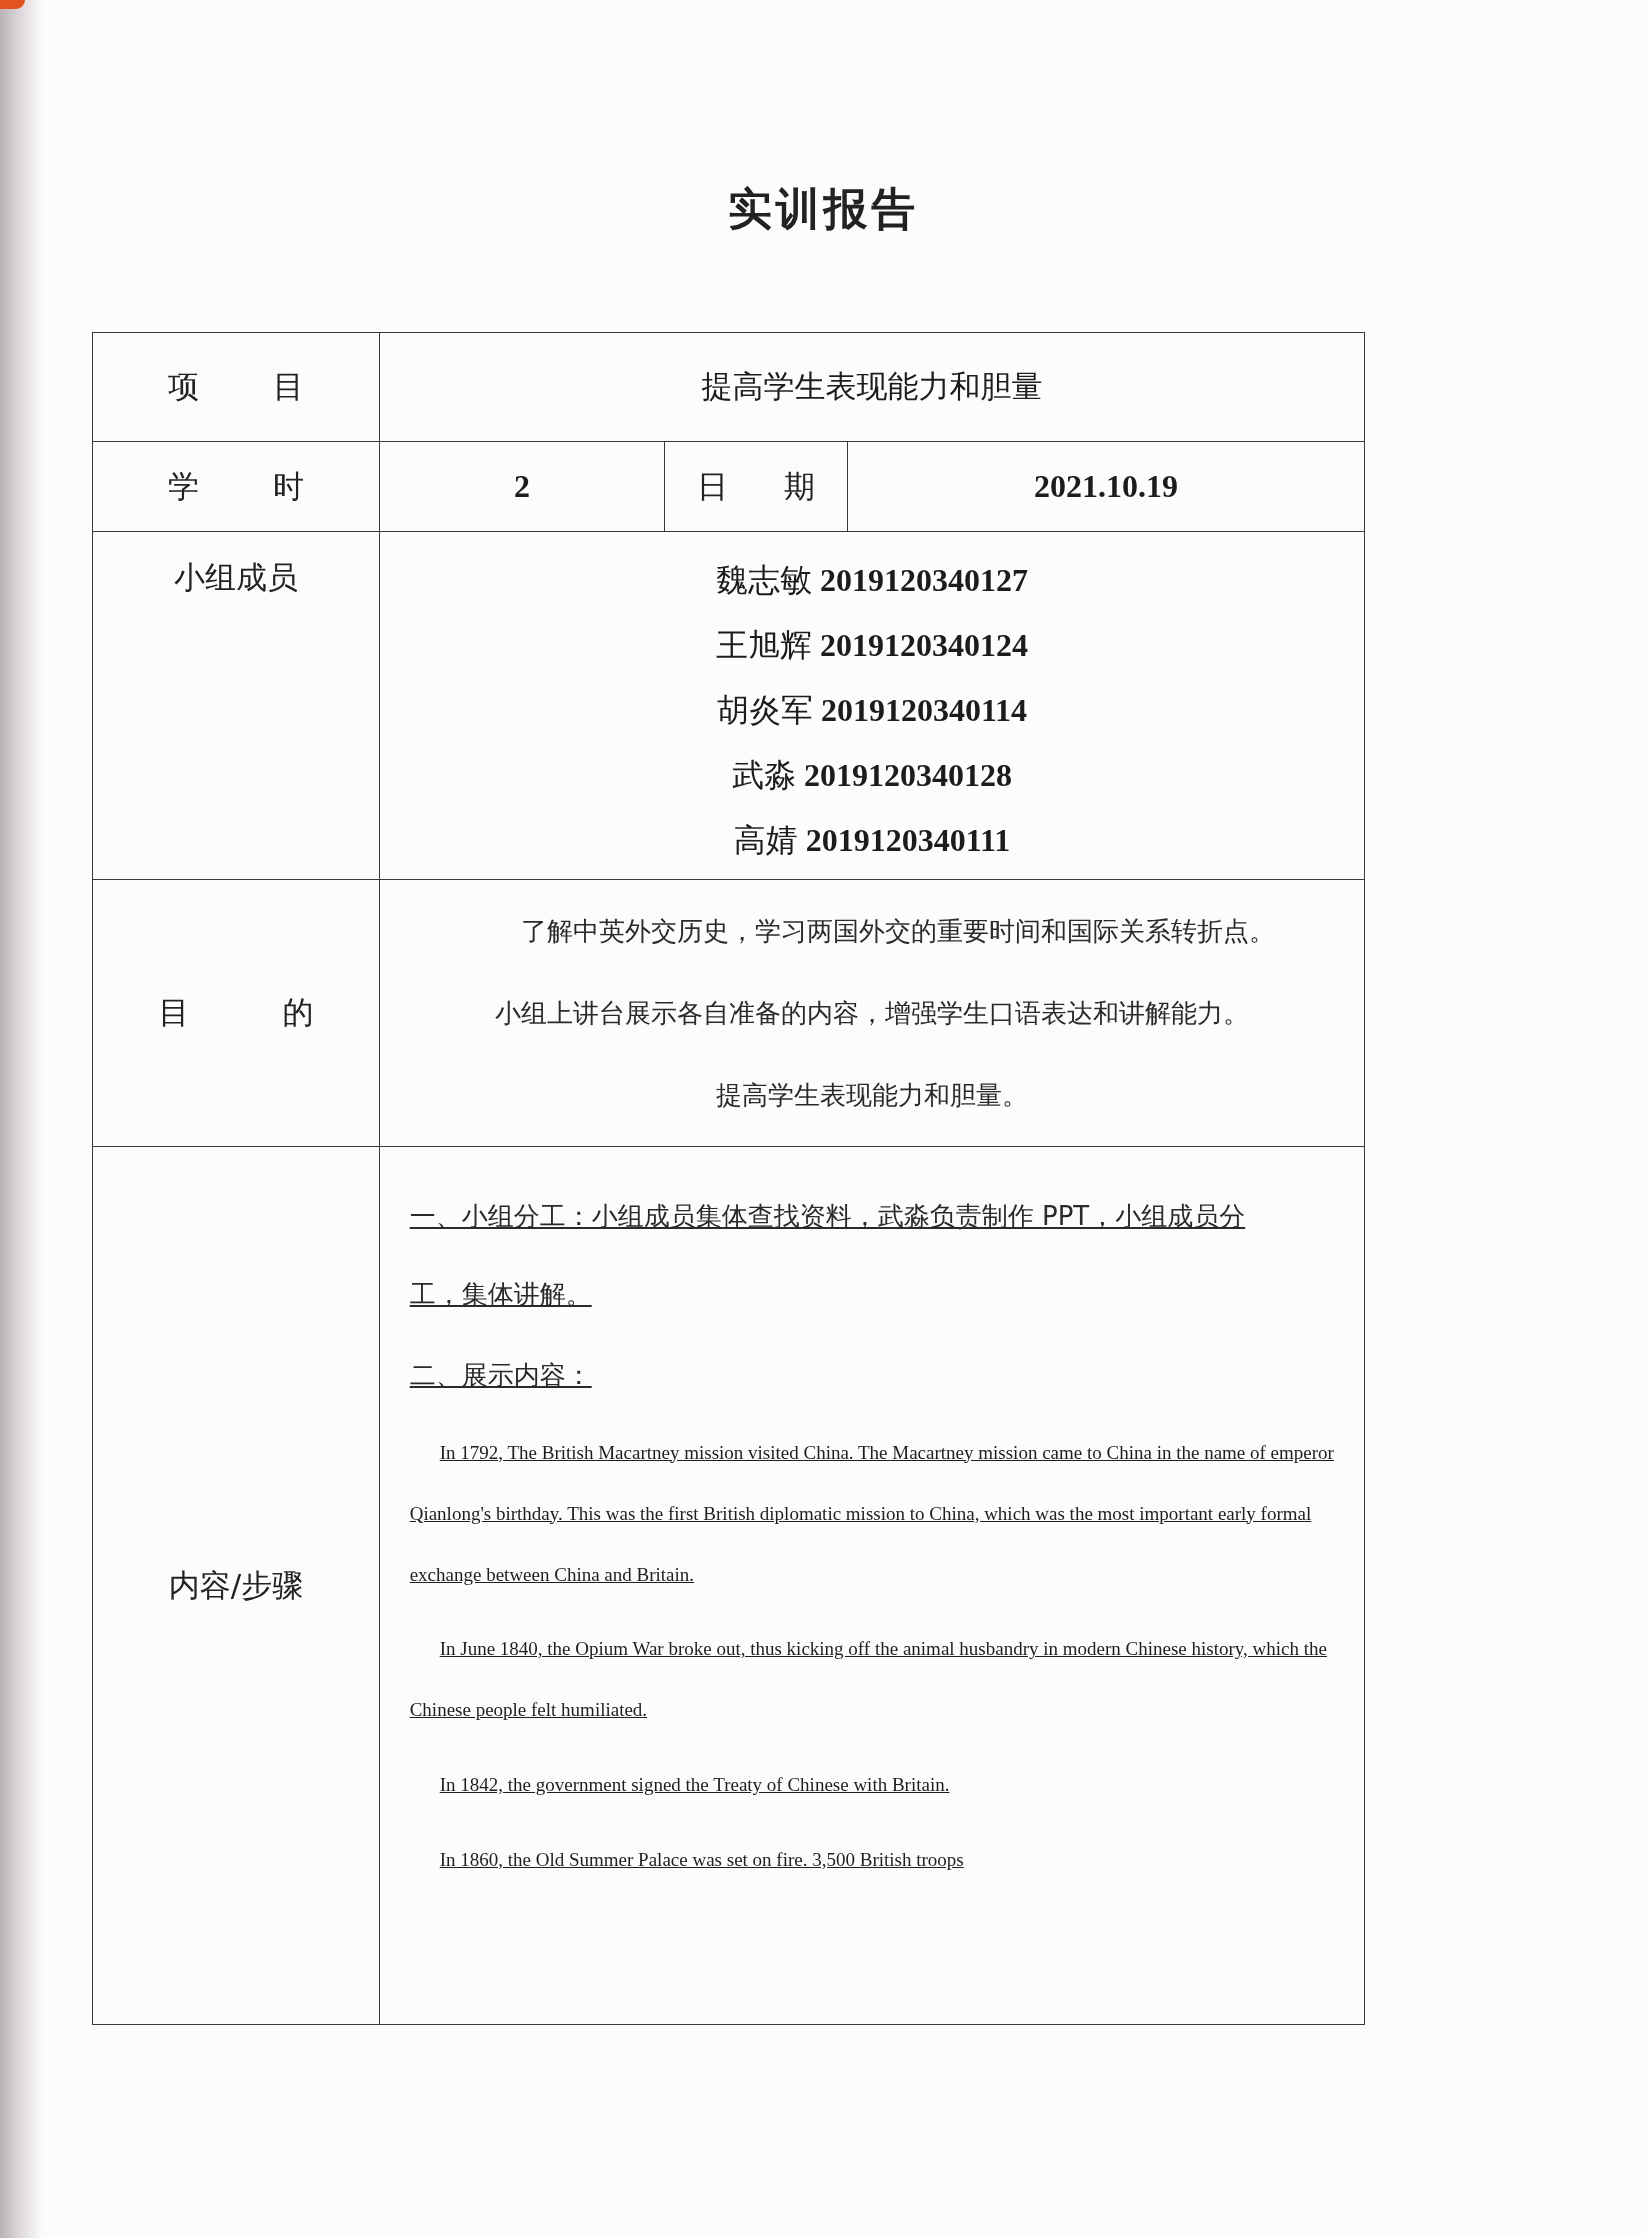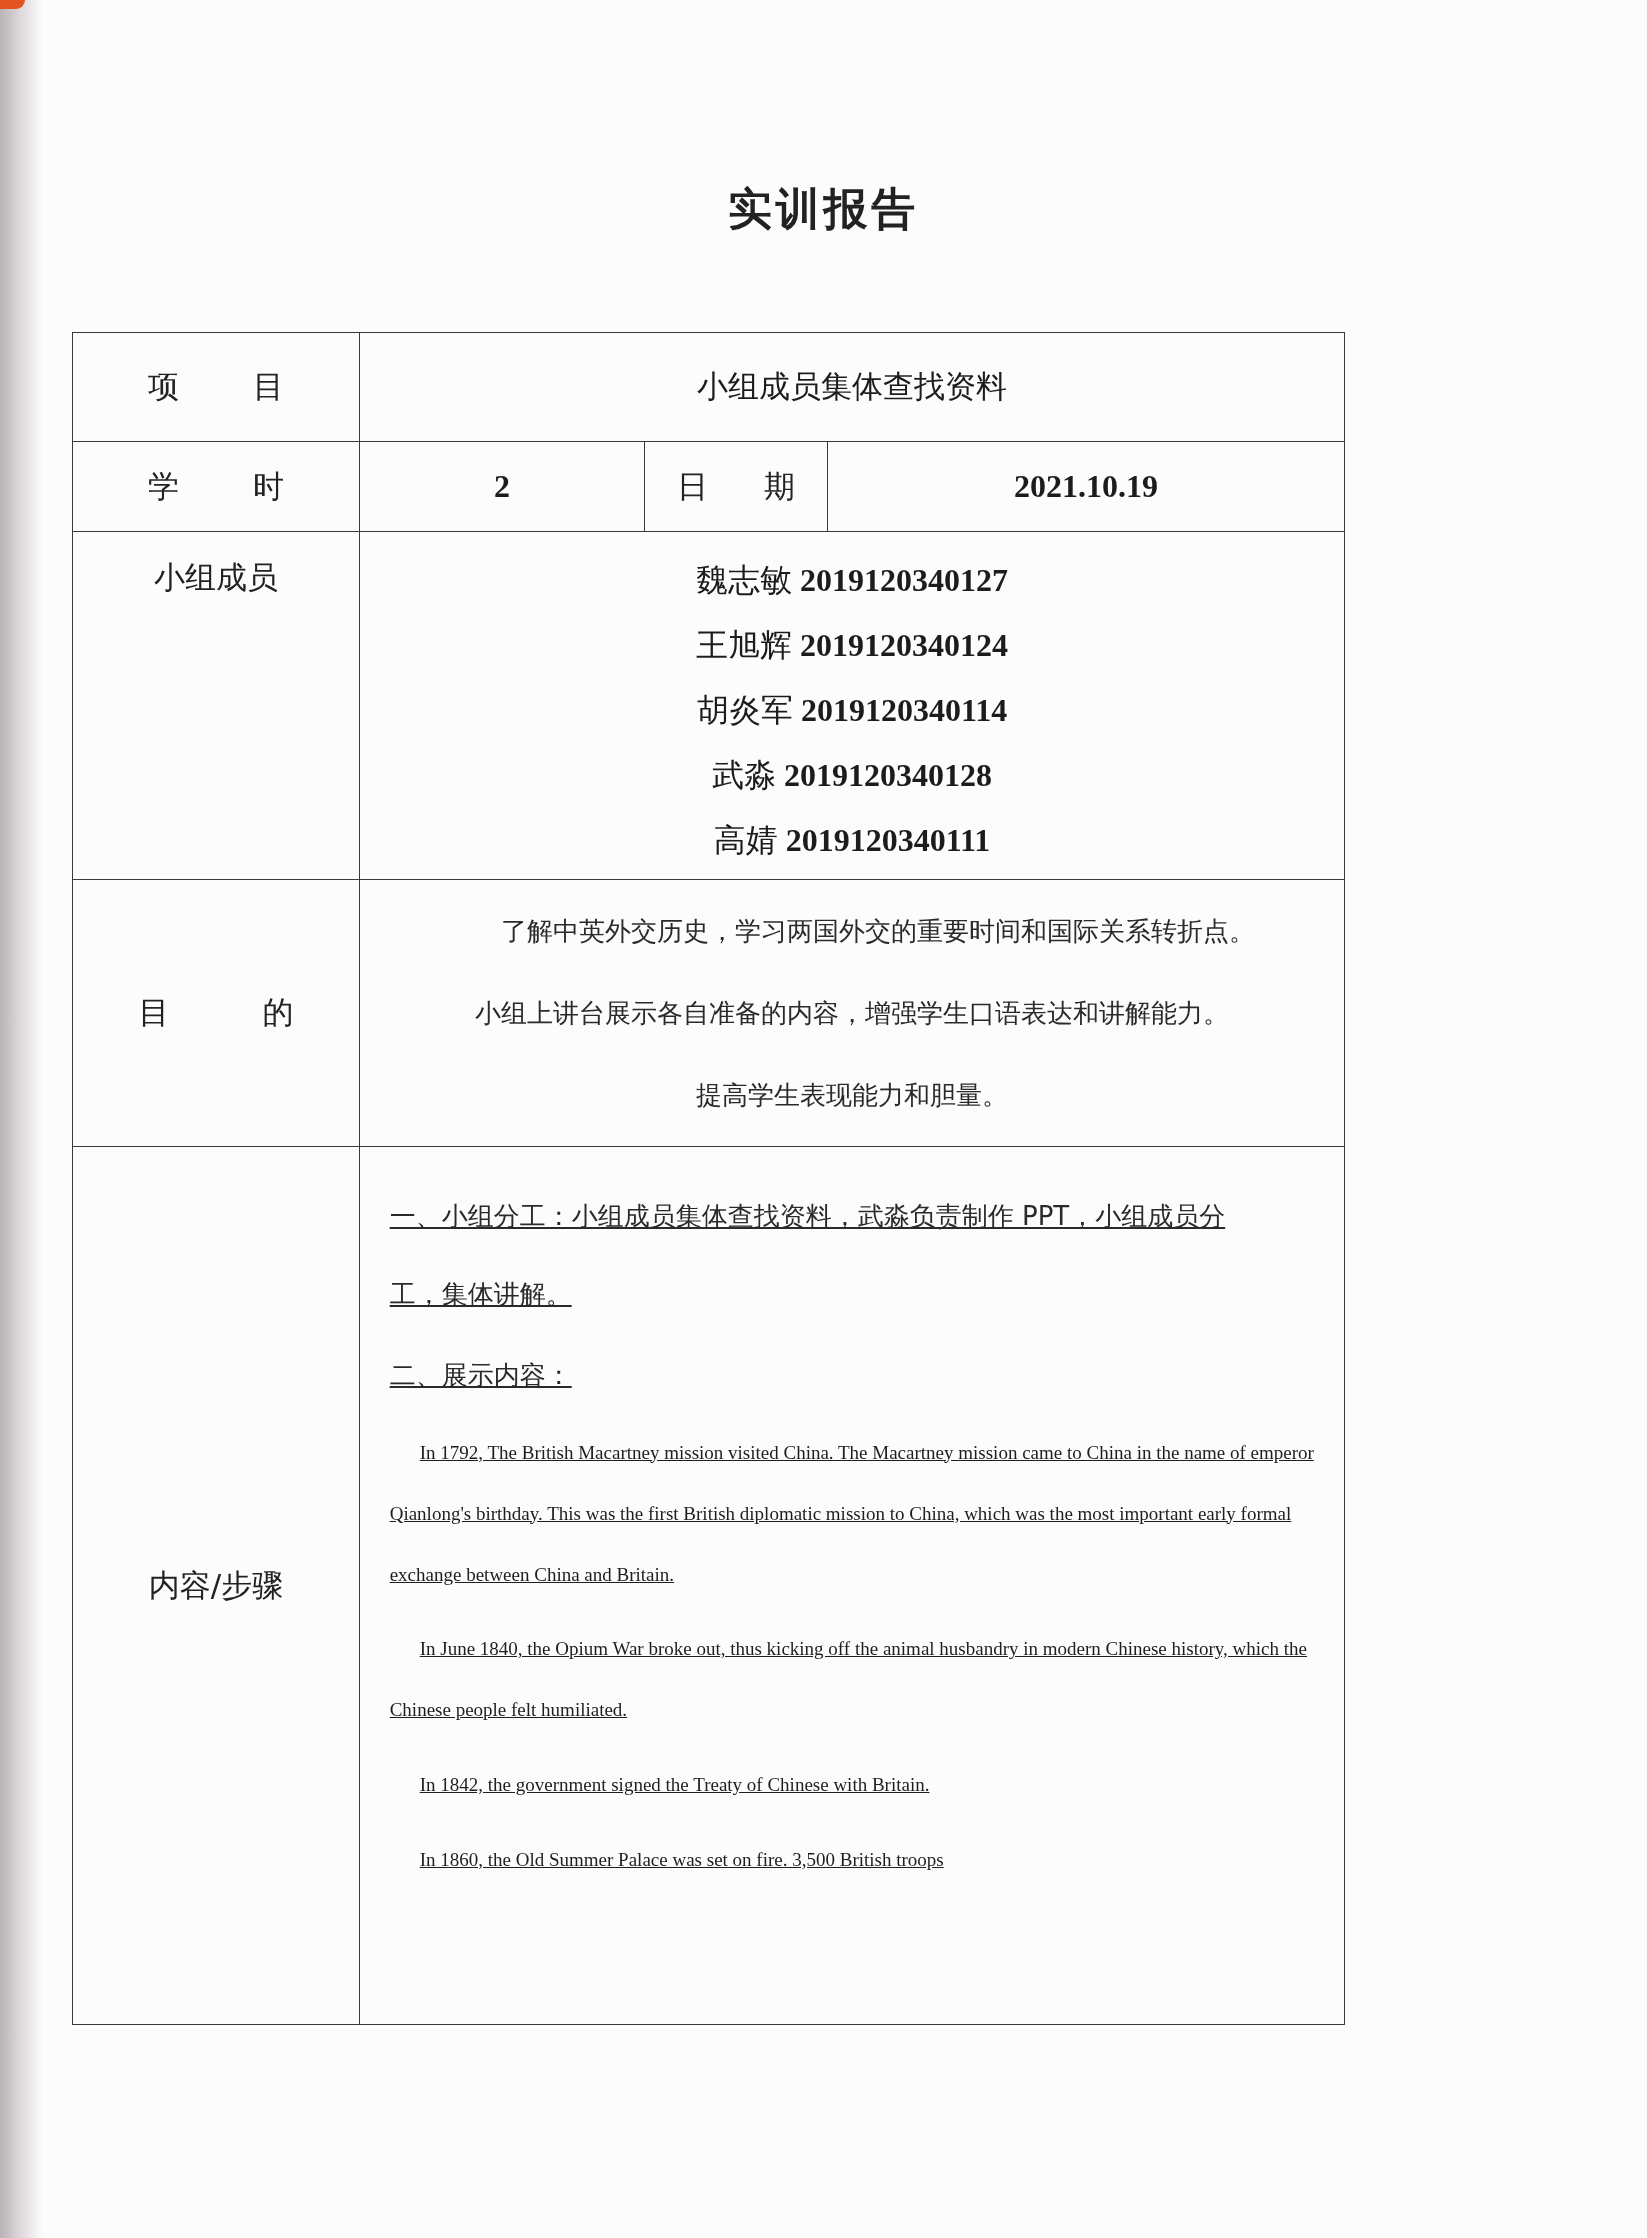--- a/index.html
+++ b/index.html
@@ -16,21 +16,21 @@
     .edge-orange {
       position: absolute; left: 0; top: 0; width: 25px; height: 8.7px;
       background: #e2541f; border-bottom-right-radius: 18.6px;
     }
     .title {
       position: absolute; left: 0; width: 1647px; top: 180px;
       text-align: center; font-size: 44px; font-weight: bold; letter-spacing: 3.7px;
       font-family: "DejaVu Serif", serif; color: #222;
     }
     table.report {
-      position: absolute; left: 72px; top: 332px; width: 1272px;
+      position: absolute; left: 92px; top: 332px; width: 1272px;
       border-collapse: collapse; table-layout: fixed;
     }
     table.report td {
       border: 1.9px solid #3a3a3a; vertical-align: middle; padding: 0;
     }
     .lbl {
       font-family: "DejaVu Sans", sans-serif; font-size: 31px; text-align: center; color: #222;
     }
     .lbl.spaced span.gap { display: inline-block; width: 74px; }
     .val-bold { font-family: "Liberation Serif", serif; font-weight: bold; font-size: 32px; text-align: center; }
@@ -66,21 +66,21 @@
     <col style="width:285px">
     <col style="width:183px">
     <col style="width:517px">
   </colgroup>
 
   <tbody>
       <tr style="height:109px">
     <td class="lbl spaced">
       <span>项</span><span class="gap"></span><span>目</span>
     </td>
-    <td colspan="3" class="cn-bold">小组成员集体查找资料</td>
+    <td colspan="3" class="cn-bold">提高学生表现能力和胆量</td>
   </tr>
 
   <tr style="height:90px">
     <td class="lbl spaced">
       <span>学</span><span class="gap"></span><span>时</span>
     </td>
     <td class="val-bold">2</td>
     <td class="lbl spaced">
       <span>日</span><span class="gap" style="width:56px"></span><span>期</span>
     </td>

